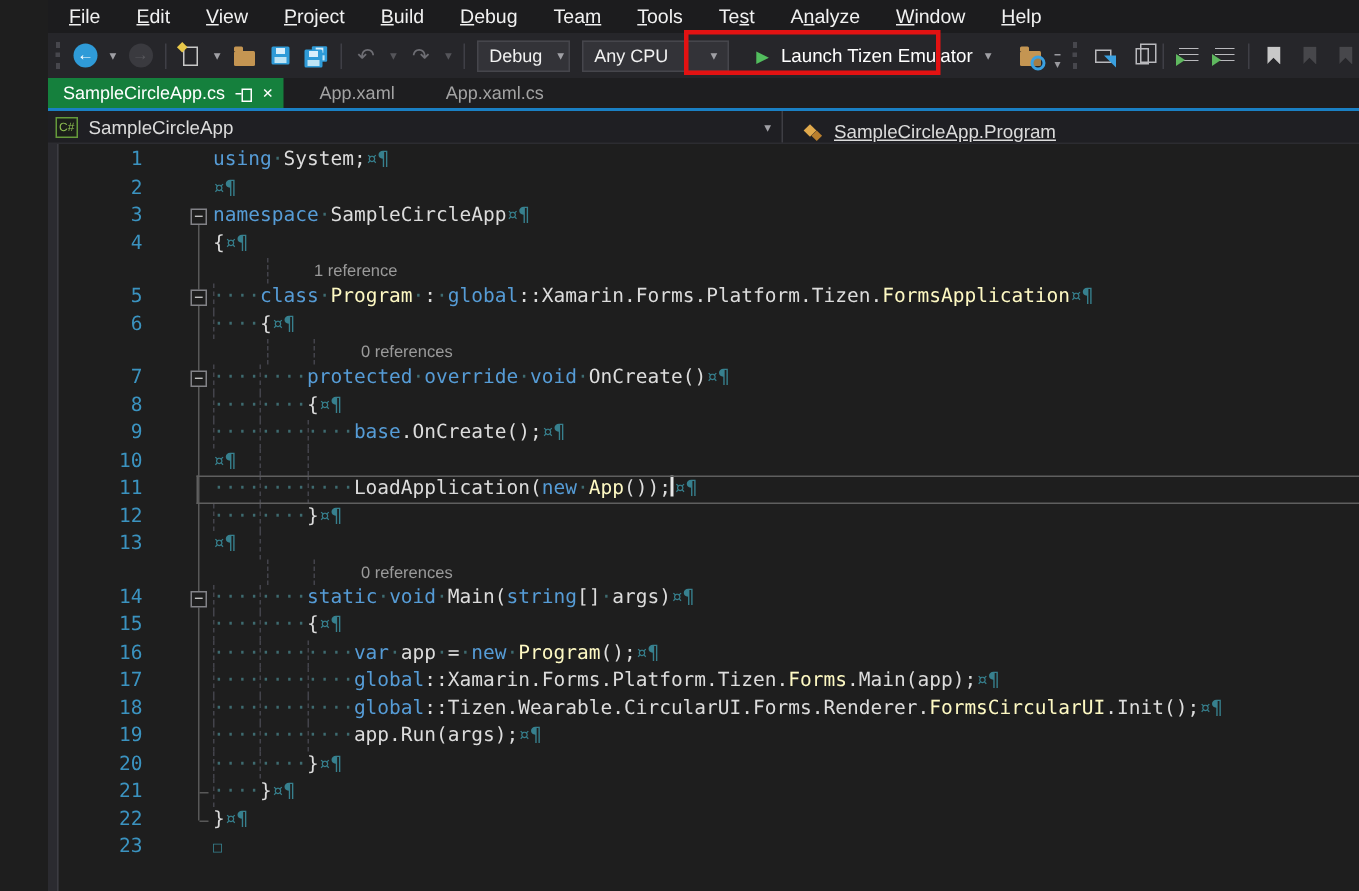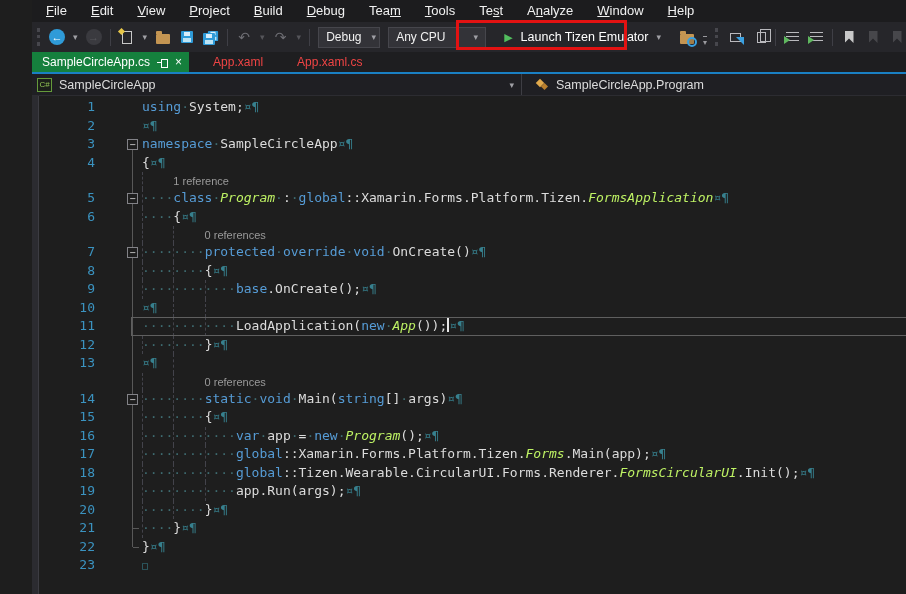--- a/index.html
+++ b/index.html
@@ -59,62 +59,62 @@
                    border-top:4px solid transparent; border-bottom:4px solid transparent;
                    border-left:6px solid #5fb85f; }
   .flag { width:9px; height:12px; background:#c8c8c8;
           clip-path:polygon(0 0,100% 0,100% 100%,50% 62%,0 100%); }
   .flag.dis { background:#47474b; }
   .ovf { display:flex; flex-direction:column; align-items:center; color:#9a9a9f; font-size:8px;
          border-top:1px solid #9a9a9f; padding-top:1px; margin-top:8px; }
 
   
   .tabbar { height:20px; background:#1e1e20; display:flex; align-items:flex-end; }
-  .tab { height:20px; display:flex; align-items:center; padding:0 10px; font-size:12px; color:#ef4444;
+  .tab { height:20px; display:flex; align-items:center; padding:0 10px; font-size:12px; color:#a3a3a3;
          white-space:nowrap; }
   .tab.active { background:#15803d; color:#fff; gap:7px; padding-right:7px; }
   .tab + .tab { margin-left:14px; }
   .pin { position:relative; width:11px; height:11px; }
   .pin::before { content:""; position:absolute; left:0; top:5px; width:4px; height:1px; background:#fff; }
   .pin::after  { content:""; position:absolute; left:4px; top:2px; width:5px; height:7px; border:1px solid #fff; }
   .tab-close { font-size:12px; color:#fff; line-height:11px; }
   .blue-line { height:2px; background:#1a80c4; }
 
   
   .navbar { height:22px; background:#1f1f23; display:flex; align-items:stretch;
             border-bottom:1px solid #2c2c31; font-size:12.5px; color:#dcdcdc; }
   .nav-left { width:490px; display:flex; align-items:center; gap:7px; padding-left:5px;
               position:relative; border-right:1px solid #3e3e44; }
   .nav-left .ddv { position:absolute; right:7px; }
   .csico { width:15px; height:14px; border:1px solid #659a3b; color:#8fc153; font-size:8px;
            line-height:12px; text-align:center; background:#1b1f1a; flex:none; }
-  .nav-right { flex:1; display:flex; align-items:center; gap:7px; padding-left:13px; }
+  .nav-right { flex:1; display:flex; align-items:flex-end; gap:7px; padding-left:13px;text-decoration:underline; }
   .clsico { position:relative; width:14px; height:13px; flex:none; }
   .clsico::before { content:""; position:absolute; left:2px; top:2px; width:6px; height:6px;
                     background:#e0a94c; transform:rotate(45deg); }
   .clsico::after  { content:""; position:absolute; left:7px; top:6px; width:5px; height:5px;
                     background:#b97f2e; transform:rotate(45deg); }
 
   
   .editor { position:relative; height:498px; background:#1e1e1e;
             font-family:"DejaVu Sans Mono", monospace; font-size:13px; }
   .lstrip { position:absolute; left:0; top:0; bottom:0; width:7px; background:#2b2b30;
             border-right:1px solid #3c3c42; }
   .rows { position:absolute; left:0; top:2px; right:0; }
   .row { display:flex; height:18.5px; line-height:18.5px; position:relative; }
-  .row.lens-row { height:17px; line-height:17px; }
+  .row.lens-row { height:17px; line-height:17px;margin-left:36px; }
   .num { width:63px; text-align:right; color:#3b93c0; flex:none; }
   .foldc { width:47px; flex:none; position:relative; }
   .fbox { position:absolute; left:32px; top:4px; width:11px; height:11px; background:#1e1e1e;
           border:1px solid #828287; color:#cccccc; font-size:10px; line-height:9px;
           text-align:center; z-index:4; }
   .ftick { position:absolute; left:38px; top:9px; width:6px; border-top:1px solid #585858; }
   .codec { flex:1; position:relative; white-space:pre; }
   .g { position:absolute; top:0; bottom:0; width:0; border-left:1px dashed #43434b; z-index:1; }
-  .tk-k { color:#569cd6; } .tk-t { color:#bef264;font-style:italic; } .tk-p { color:#dcdcdc; }
+  .tk-k { color:#569cd6; } .tk-t { color:#fef9c3; } .tk-p { color:#dcdcdc; }
   .tk-w { color:#3e6b70; }
   .eol { color:#37808e; }
   .eofm { color:#37808e; font-size:10px; }
   .lens { color:#9a9a9a; font-size:11px; font-family:"Liberation Sans", sans-serif; position:relative; z-index:2; }
   .caret { display:inline-block; width:0; height:14px; border-left:2px solid #e8e8e8; vertical-align:-2px; }
   .curline { position:absolute; left:99px; right:0; top:0; bottom:0; border:1px solid #5f5f5f;
              border-right:none; pointer-events:none; z-index:5; }
   .spine { position:absolute; left:100px; top:54px; height:397px; width:0;
            border-left:1px solid #585858; z-index:2; }
 </style>

